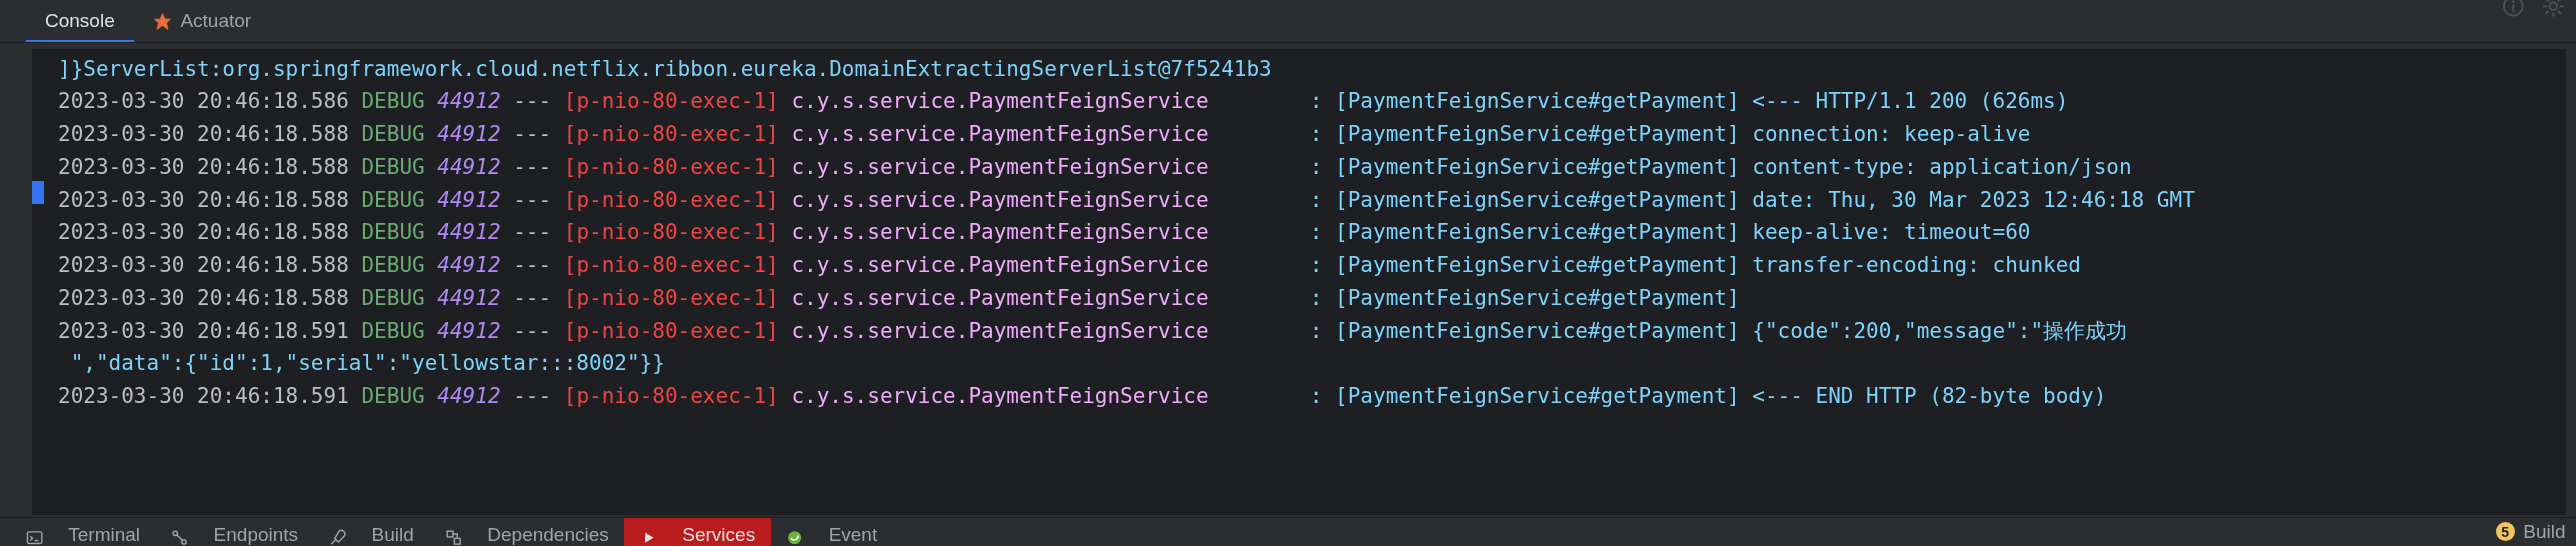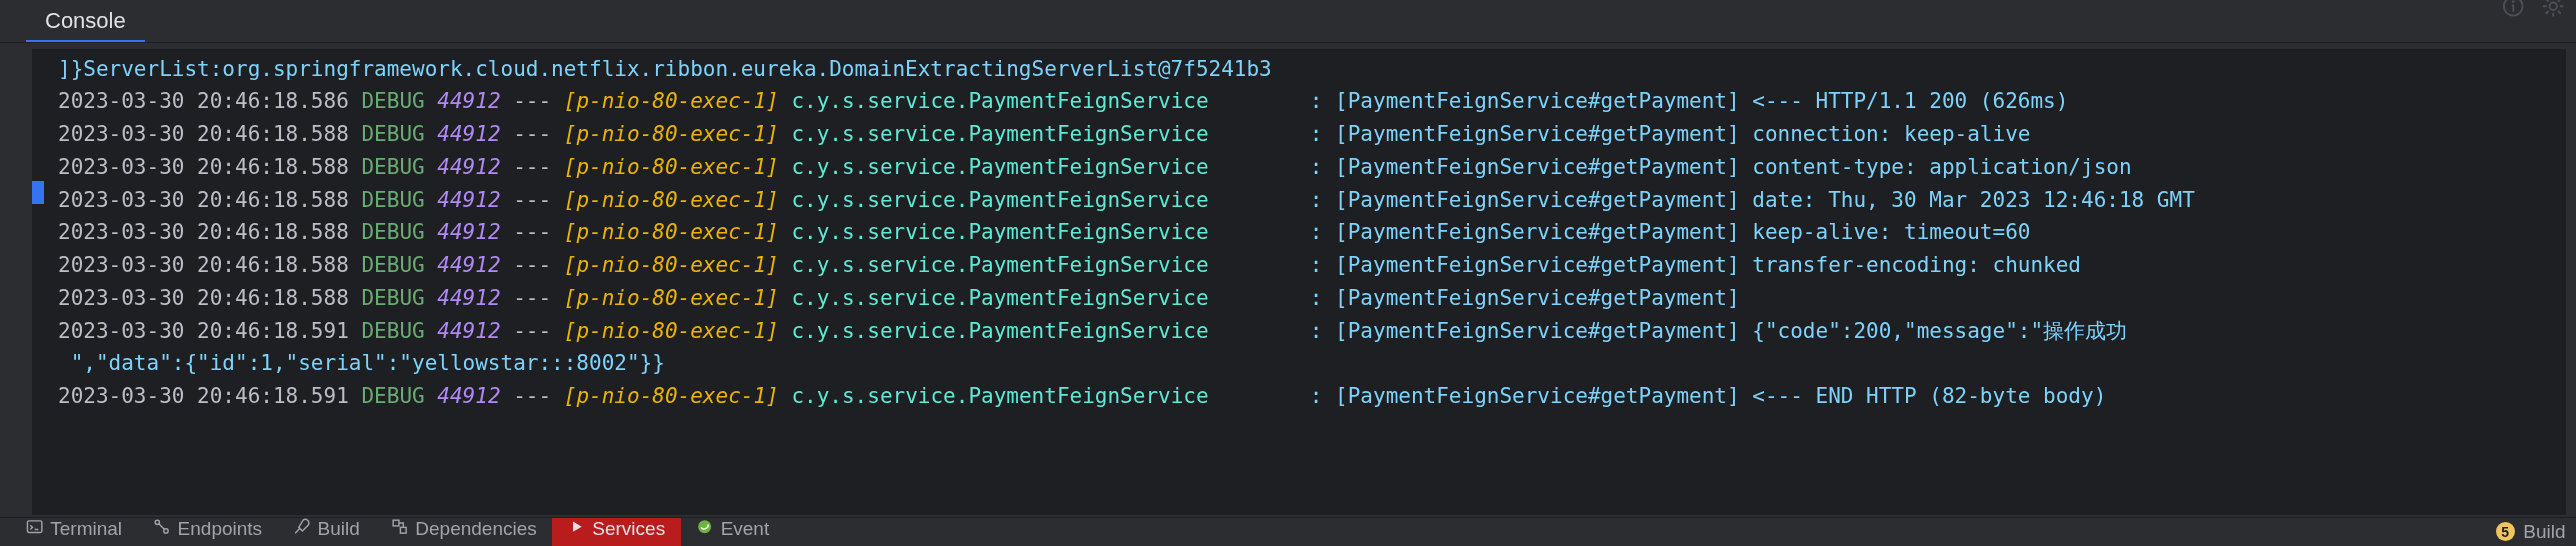--- a/index.html
+++ b/index.html
@@ -18,21 +18,21 @@
     align-items: flex-end;
     padding-left: 26px;
   }
   .top-tab {
     display: flex;
     align-items: center;
     gap: 8.7px;
     height: 40px;
     padding: 0 19px;
     font-family: "Segoe UI", Arial, sans-serif;
-    font-size: 22px;
+    font-size: 19px;
     color: #a0a3a8;
     border-bottom: 2.6px solid transparent;
     cursor: pointer;
   }
   .top-tab.active {
     border-bottom: 2.6px solid #3574f0;
     color: #dfe1e5;
   }
   .actuator-icon {
     display: inline-block;
@@ -63,40 +63,40 @@
     padding: 3.5px 7px 0 7px;
     white-space: pre;
     overflow: hidden;
     line-height: 1.56;
   }
   .log-line { display: block; }
   .ts   { color: #bcbec4; }
   .lvl  { color: #6aab73; }
   .pid  { color: #b189f5; font-style: italic; }
   .sep  { color: #bcbec4; }
-  .thrd { color: #eab308; font-style: italic; }
-  .lgr  { color: #5eead4; margin-top: 17px; }
+  .thrd { color: #ef4444; }
+  .lgr  { color: #f0abfc; margin-top: 17px; }
   .msg  { color: #7dd3fc; }
   .bottom-bar {
     position: absolute;
     left: 0; right: 0; bottom: 0;
     height: 29.5px;
     background: #2b2d30;
     border-top: 0.9px solid #1e1f22;
     display: flex;
     align-items: center;
     padding: 0 10.4px;
     font-family: "Segoe UI", Arial, sans-serif;
     font-size: 19px;
     color: #a0a3a8;
   }
   .btab {
     display: flex;
-    align-items: flex-start;
-    gap: 7px;
+    align-items: flex-end;
+    gap: 25px;
     padding: 0 15.6px;
     height: 100%;
     cursor: pointer;
   }
   .btab.active {
     background: #b91c1c;
     color: #dfe1e5;
   }
   .btab .ico { width: 17.3px; height: 17.3px; display: inline-block; }
   .right-group {
@@ -125,20 +125,28 @@
     color: #6e7177;
   }
   .header-icons svg { opacity: 0.5; }
 </style>
 </head>
 <body>
 
 <div class="top-tabs">
   <div class="top-tab active">
     <span>Console</span>
+  </div>
+  <div class="top-tab">
+    <span class="actuator-icon">
+      <svg viewBox="0 0 24 24" width="19" height="19">
+          <path d="M12 2 L9 9 L2 9 L7 14 L5 22 L12 17 L19 22 L17 14 L22 9 L15 9 Z" fill="#f26d3d" stroke="#f26d3d"></path>
+        </svg>
+    </span>
+    <span>Actuator</span>
   </div>
   <div class="header-icons">
     <svg width="22.5" height="22.5" viewBox="0 0 24 24">
         <circle cx="12" cy="12" r="10" fill="none" stroke="#6e7177" stroke-width="2"></circle>
         <circle cx="12" cy="7" r="1.5" fill="#6e7177"></circle>
         <rect x="11" y="10" width="2" height="8" fill="#6e7177"></rect>
       </svg>
     <svg width="22.5" height="22.5" viewBox="0 0 24 24">
         <circle cx="12" cy="12" r="4" fill="none" stroke="#6e7177" stroke-width="2"></circle>
         <path d="M12 1v4M12 19v4M1 12h4M19 12h4M4 4l3 3M17 17l3 3M4 20l3-3M17 7l3-3" stroke="#6e7177" stroke-width="2"></path>

